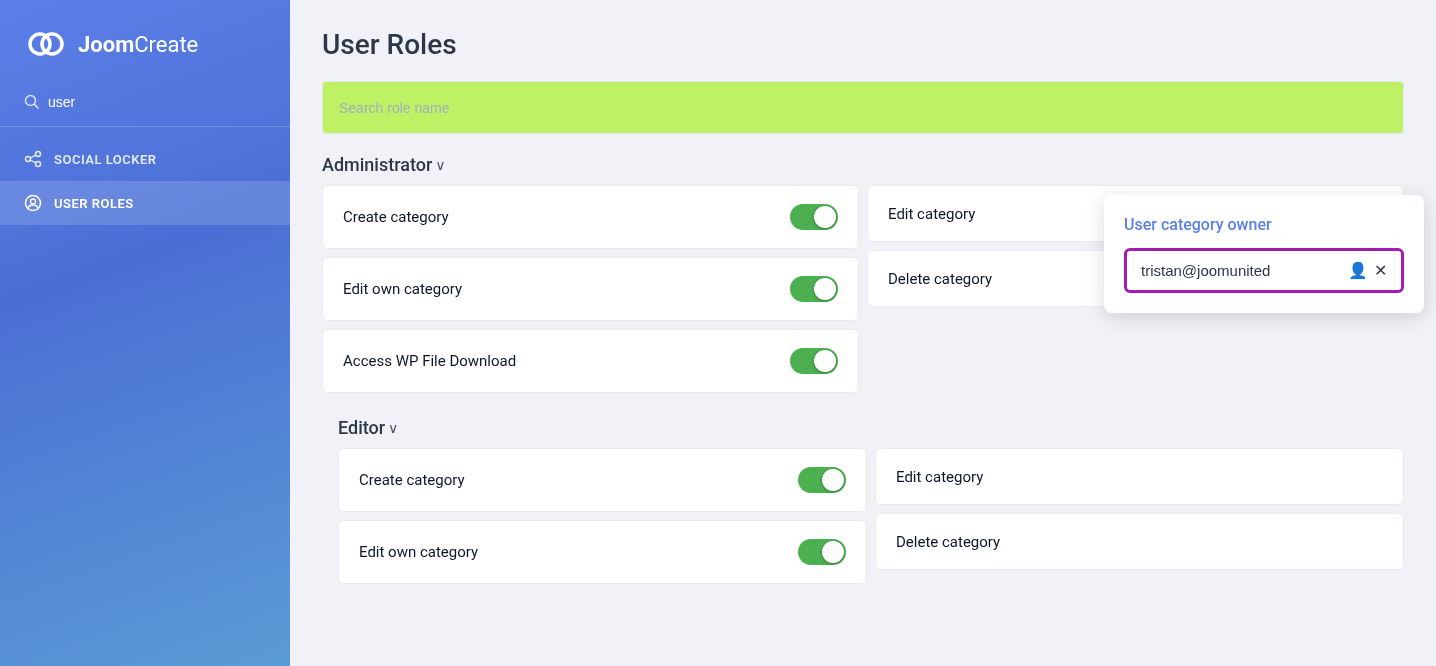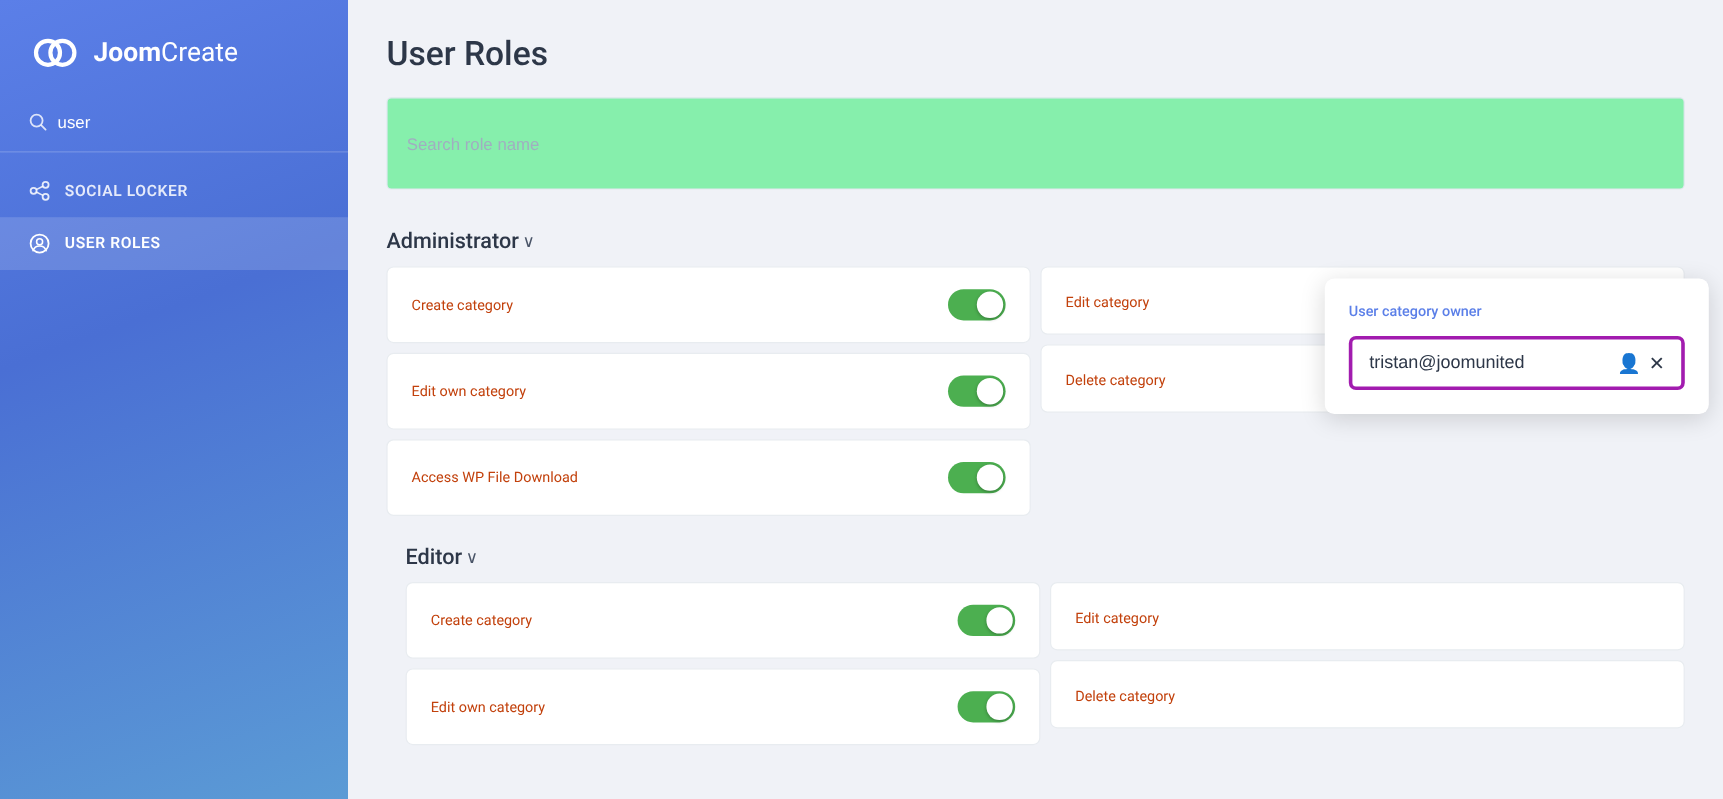--- a/index.html
+++ b/index.html
@@ -81,26 +81,26 @@
     }
 
     .page-title {
       font-size: 28px;
       font-weight: 500;
       color: #2d3748;
       margin-bottom: 20px;
     }
 
     .search-bar {
-      background: #86efac;
+      background: #bef264;
       border: 1px solid #e2e8f0;
       border-radius: 4px;
-      padding: 28px 16px;
+      padding: 16px 16px;
       width: 100%;
-      margin-bottom: 33px;
+      margin-bottom: 20px;
     }
 
     .search-bar input {
       border: none;
       outline: none;
       width: 100%;
       font-size: 14px;
       color: #4a5568;
       background: transparent;
     }
@@ -132,22 +132,22 @@
       background: white;
       border-radius: 6px;
       padding: 18px 20px;
       display: flex;
       align-items: center;
       justify-content: space-between;
       border: 1px solid #e8ecf0;
     }
 
     .permission-label {
-      font-size: 12px;
-      color: #c2410c;
+      font-size: 15px;
+      color: #0f172a;
     }
 
     
     .toggle-switch {
       position: relative;
       width: 48px;
       height: 26px;
       cursor: pointer;
     }
 
@@ -183,21 +183,21 @@
       top: 10px;
       background: white;
       border-radius: 8px;
       box-shadow: 0 4px 20px rgba(0,0,0,0.15);
       padding: 20px;
       width: 320px;
       z-index: 100;
     }
 
     .popup-title {
-      font-size: 12px;
+      font-size: 16px;
       color: #5b7fe8;
       font-weight: 500;
       margin-bottom: 14px;
     }
 
     .popup-input-wrapper {
       display: flex;
       align-items: center;
       border: 3px solid #a21caf;
       border-radius: 6px;

